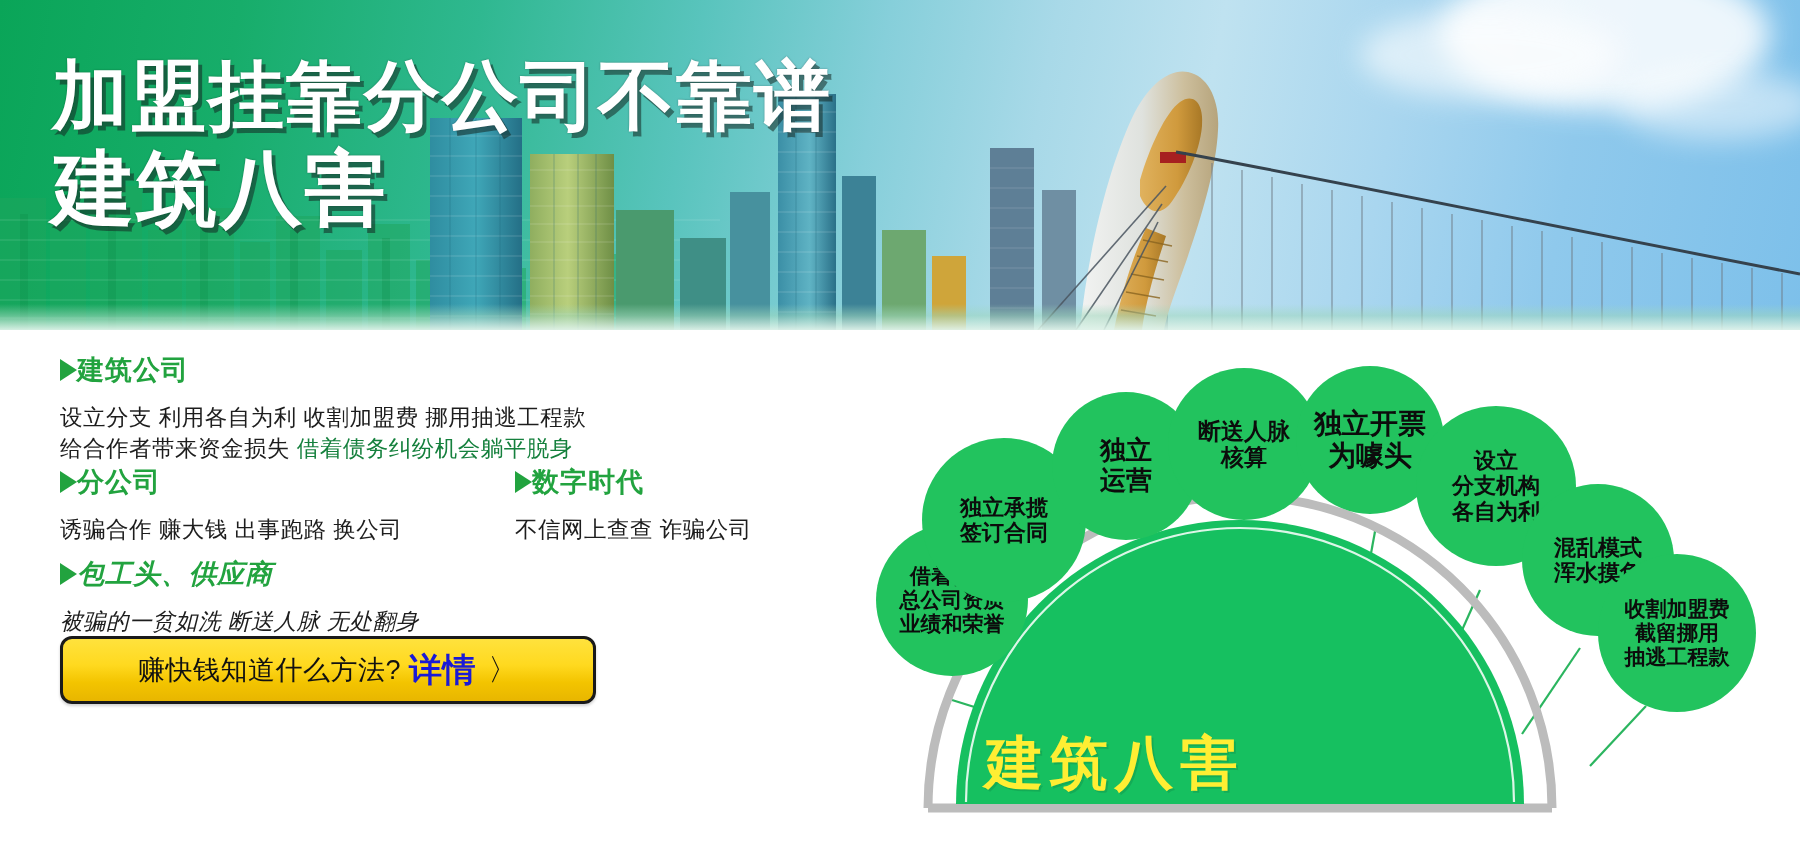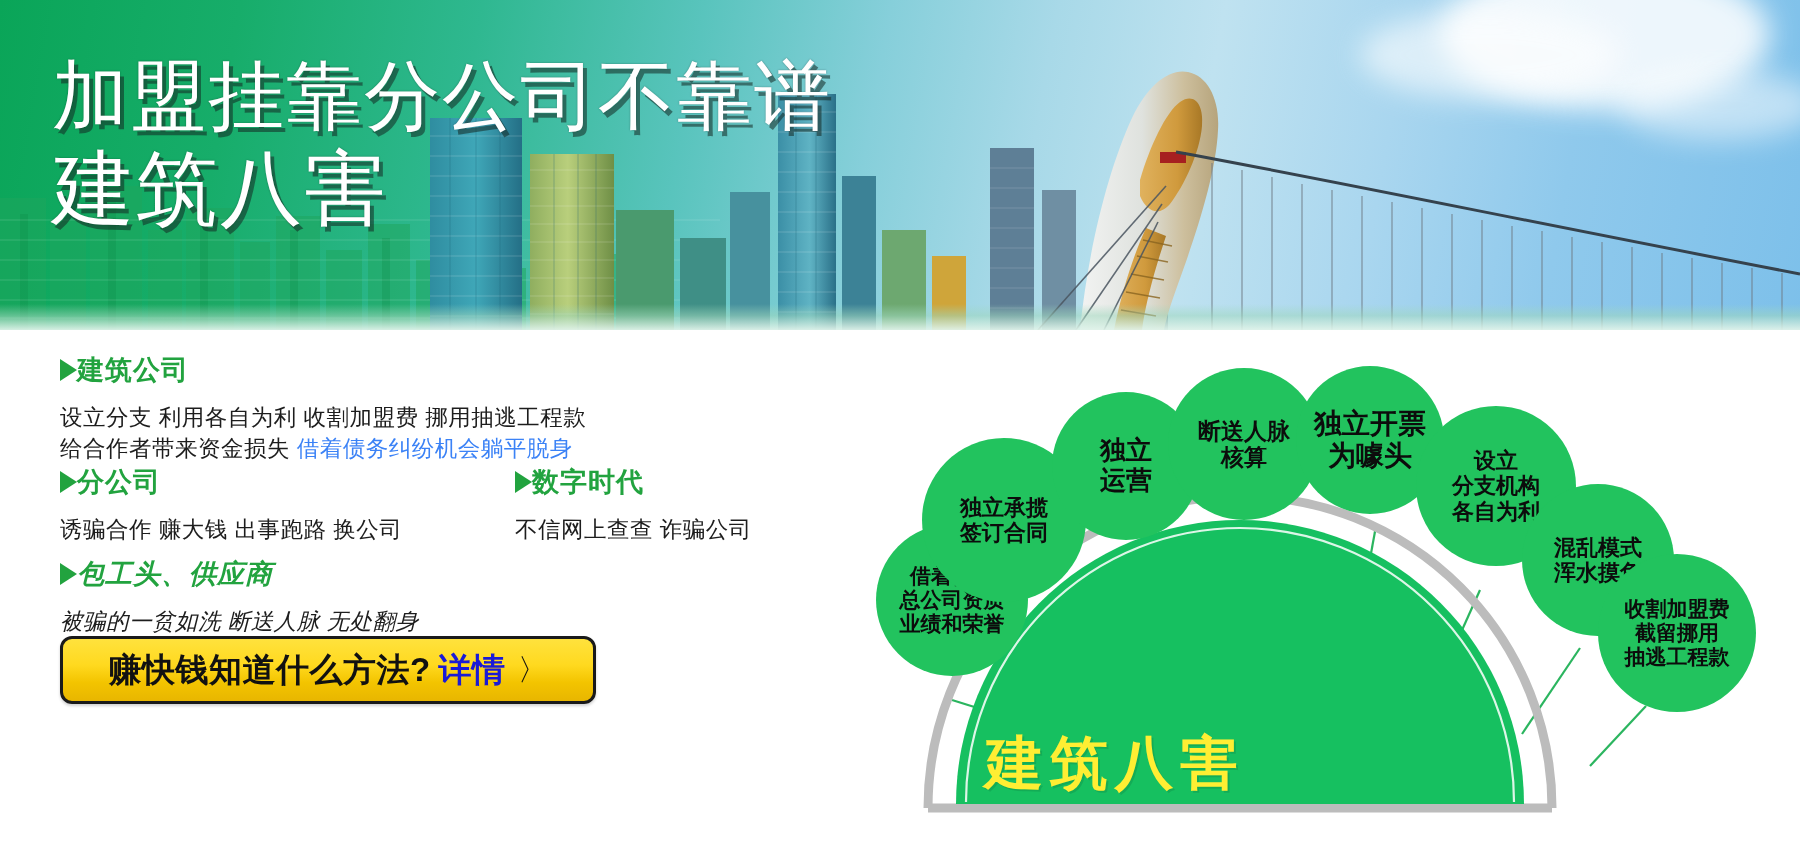--- a/index.html
+++ b/index.html
@@ -35,48 +35,48 @@
   
   .city-left{position:absolute;left:0;bottom:0;width:720px;height:180px;opacity:.95;}
   .city-mid{position:absolute;left:430px;bottom:0;width:560px;height:250px;}
   .bridge-wrap{position:absolute;left:980px;bottom:0;width:820px;height:330px;}
 
   .hero-fade{position:absolute;left:0;bottom:0;width:1800px;height:26px;
     background:linear-gradient(to bottom, rgba(110,200,160,0) 0%, rgba(160,216,190,.55) 45%, rgba(224,243,234,.95) 100%);}
 
   .hero-title{position:absolute;left:52px;top:58px;z-index:6;}
   .hero-line{
-    color:#ffffff;font-weight:400;letter-spacing:2px;line-height:1.0;
+    color:#ffffff;font-weight:700;letter-spacing:2px;line-height:1.0;
     font-family:"Liberation Sans","DejaVu Sans",sans-serif;
     text-shadow:4px 5px 0 rgba(20,40,35,.55), 0 0 2px rgba(0,0,0,.35);
     white-space:nowrap;
   }
   .hero-line.l1{font-size:76px;}
   .hero-line.l2{font-size:82px;margin-top:14px;}
 
   
   .content{position:absolute;left:0;top:330px;width:820px;height:514px;}
   .sect{position:absolute;}
   .sect-head{display:flex;align-items:center;margin-bottom:14px;}
   .tri{width:0;height:0;border-left:17px solid #22a33f;border-top:11px solid transparent;border-bottom:11px solid transparent;flex:0 0 auto;}
   .sect-title{color:#22a33f;font-size:27px;font-weight:700;letter-spacing:1px;white-space:nowrap;}
   .body-line{color:#1d1d1d;font-size:22.5px;line-height:1.38;white-space:nowrap;letter-spacing:.5px;}
-  .body-line .green{color:#3b82f6;font-family:Liberation Mono, monospace;}
+  .body-line .green{color:#15803d;font-family:Liberation Mono, monospace;}
 
   .s-construct{left:60px;top:22px;}
   .s-branch{left:60px;top:134px;}
   .s-contractor{left:60px;top:226px;font-style:italic;}
   .s-digital{left:515px;top:134px;}
 
   .cta{position:absolute;left:60px;top:306px;width:530px;height:62px;
     border:3px solid #1a1a1a;border-radius:12px;
     background:linear-gradient(to bottom,#ffe23d 0%,#ffd91f 42%,#f3c400 70%,#e8b600 100%);
     display:flex;align-items:center;justify-content:center;gap:8px;
     box-shadow:0 2px 3px rgba(0,0,0,.18);cursor:pointer;}
-  .cta-main{font-size:33px;font-weight:700;color:#111;letter-spacing:.5px;white-space:nowrap;}
+  .cta-main{font-size:27px;font-weight:400;color:#111;letter-spacing:.5px;white-space:nowrap;}
   .cta-link{font-size:33px;font-weight:700;color:#1a1ad6;letter-spacing:.5px;}
   .cta-arrow{font-size:30px;color:#111;font-weight:400;margin-left:4px;}
 
   
   .diagram{position:absolute;left:780px;top:330px;width:1020px;height:514px;}
   .diagram svg{position:absolute;left:0;top:0;}
   .bubble{position:absolute;border-radius:50%;background:#22c35e;
     display:flex;align-items:center;justify-content:center;text-align:center;
     color:#0c0c0c;font-weight:700;line-height:1.14;box-sizing:border-box;}
   .bubble span{display:block;white-space:nowrap;}

